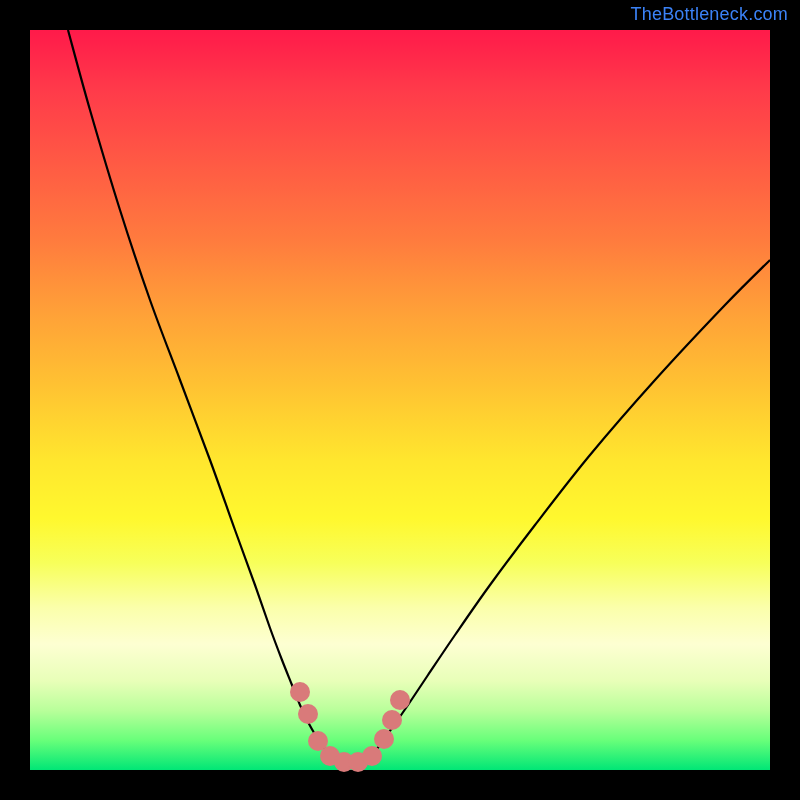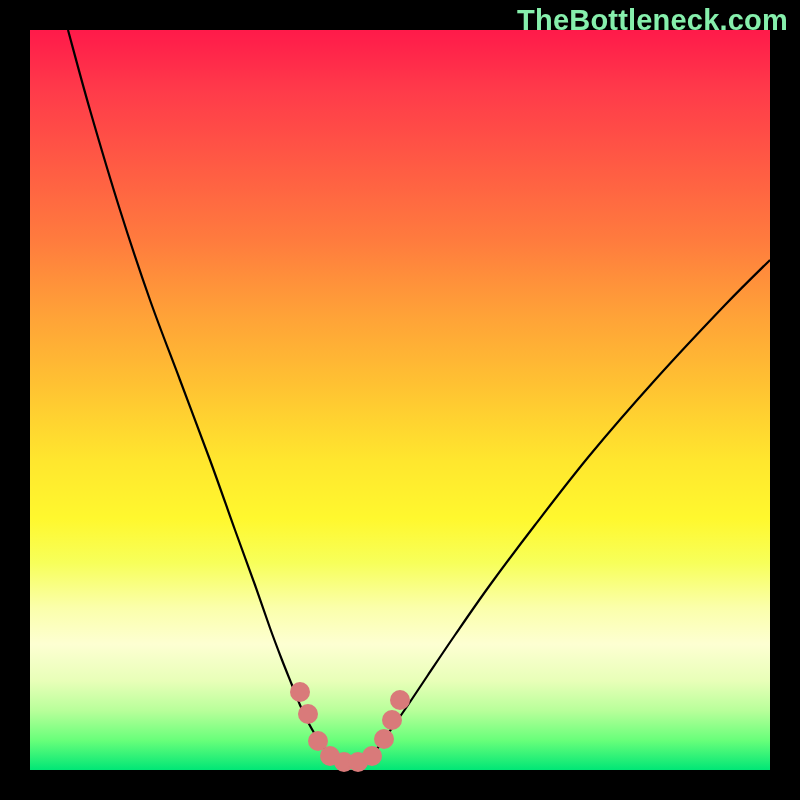--- a/index.html
+++ b/index.html
@@ -42,23 +42,23 @@
       #e8ffb8 88%,
       #b8ff9a 92%,
       #68ff7a 96%,
       #00e676 100%
     );
   }
   .watermark {
     position: absolute;
     top: 4px;
     right: 12px;
-    color: #86efac;
-    font-size: 29px;
-    font-weight: 700;
+    color: #3b82f6;
+    font-size: 18px;
+    font-weight: 400;
     letter-spacing: 0.2px;
     user-select: none;
   }
   svg.curve {
     position: absolute;
     left: 0;
     top: 0;
     width: 740px;
     height: 740px;
     overflow: visible;

